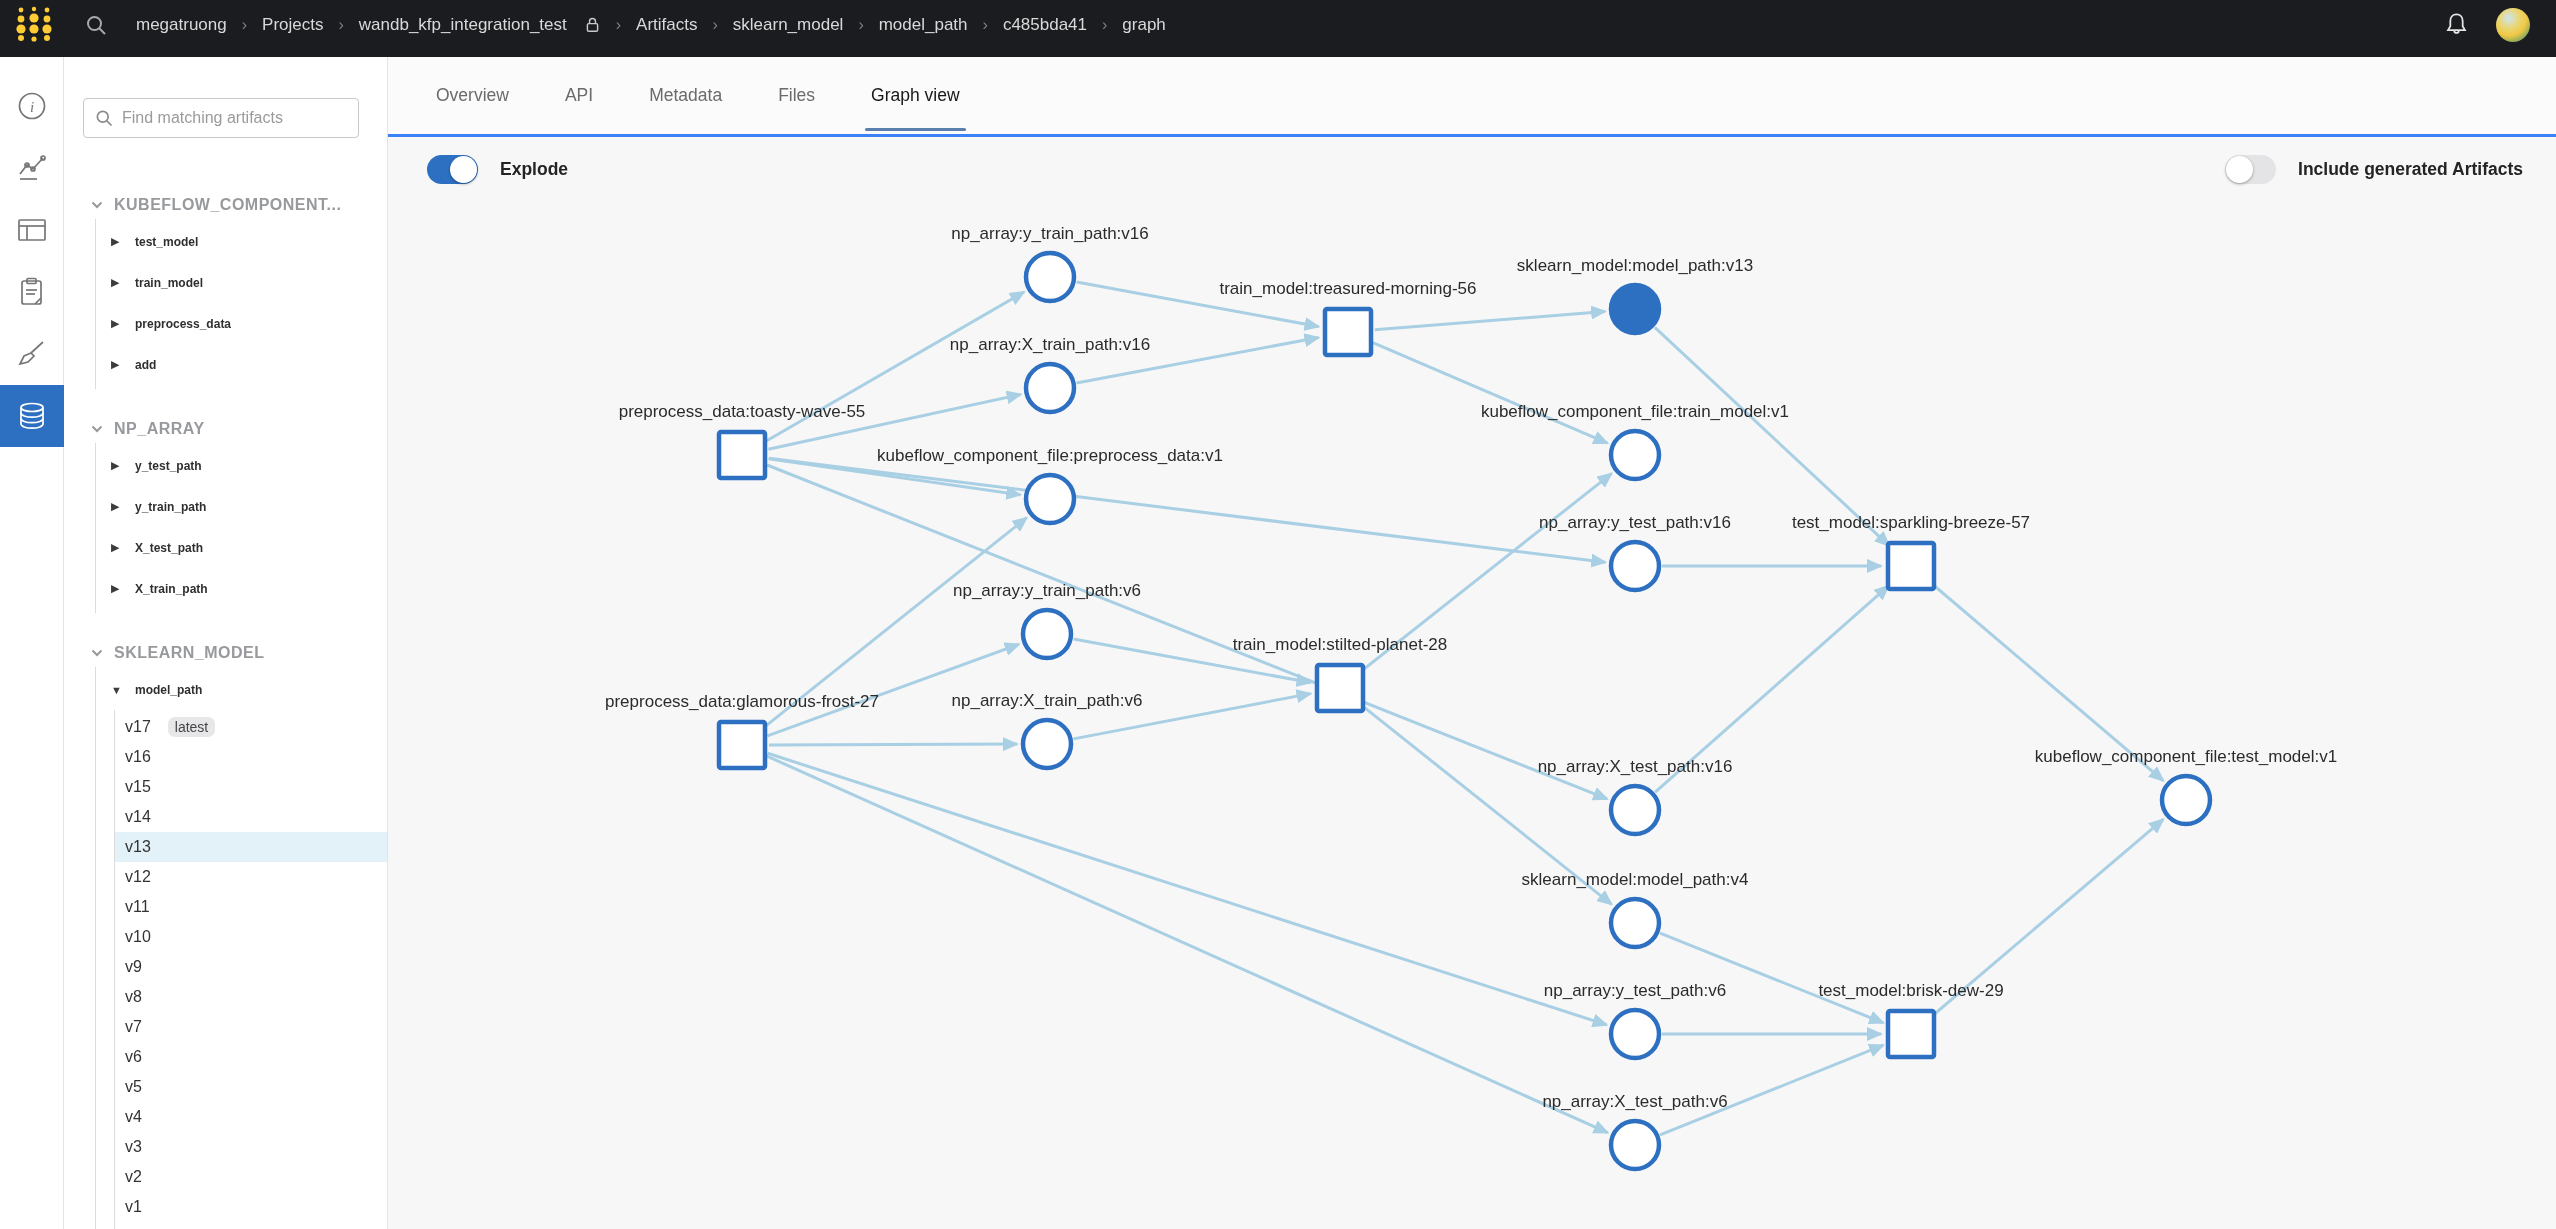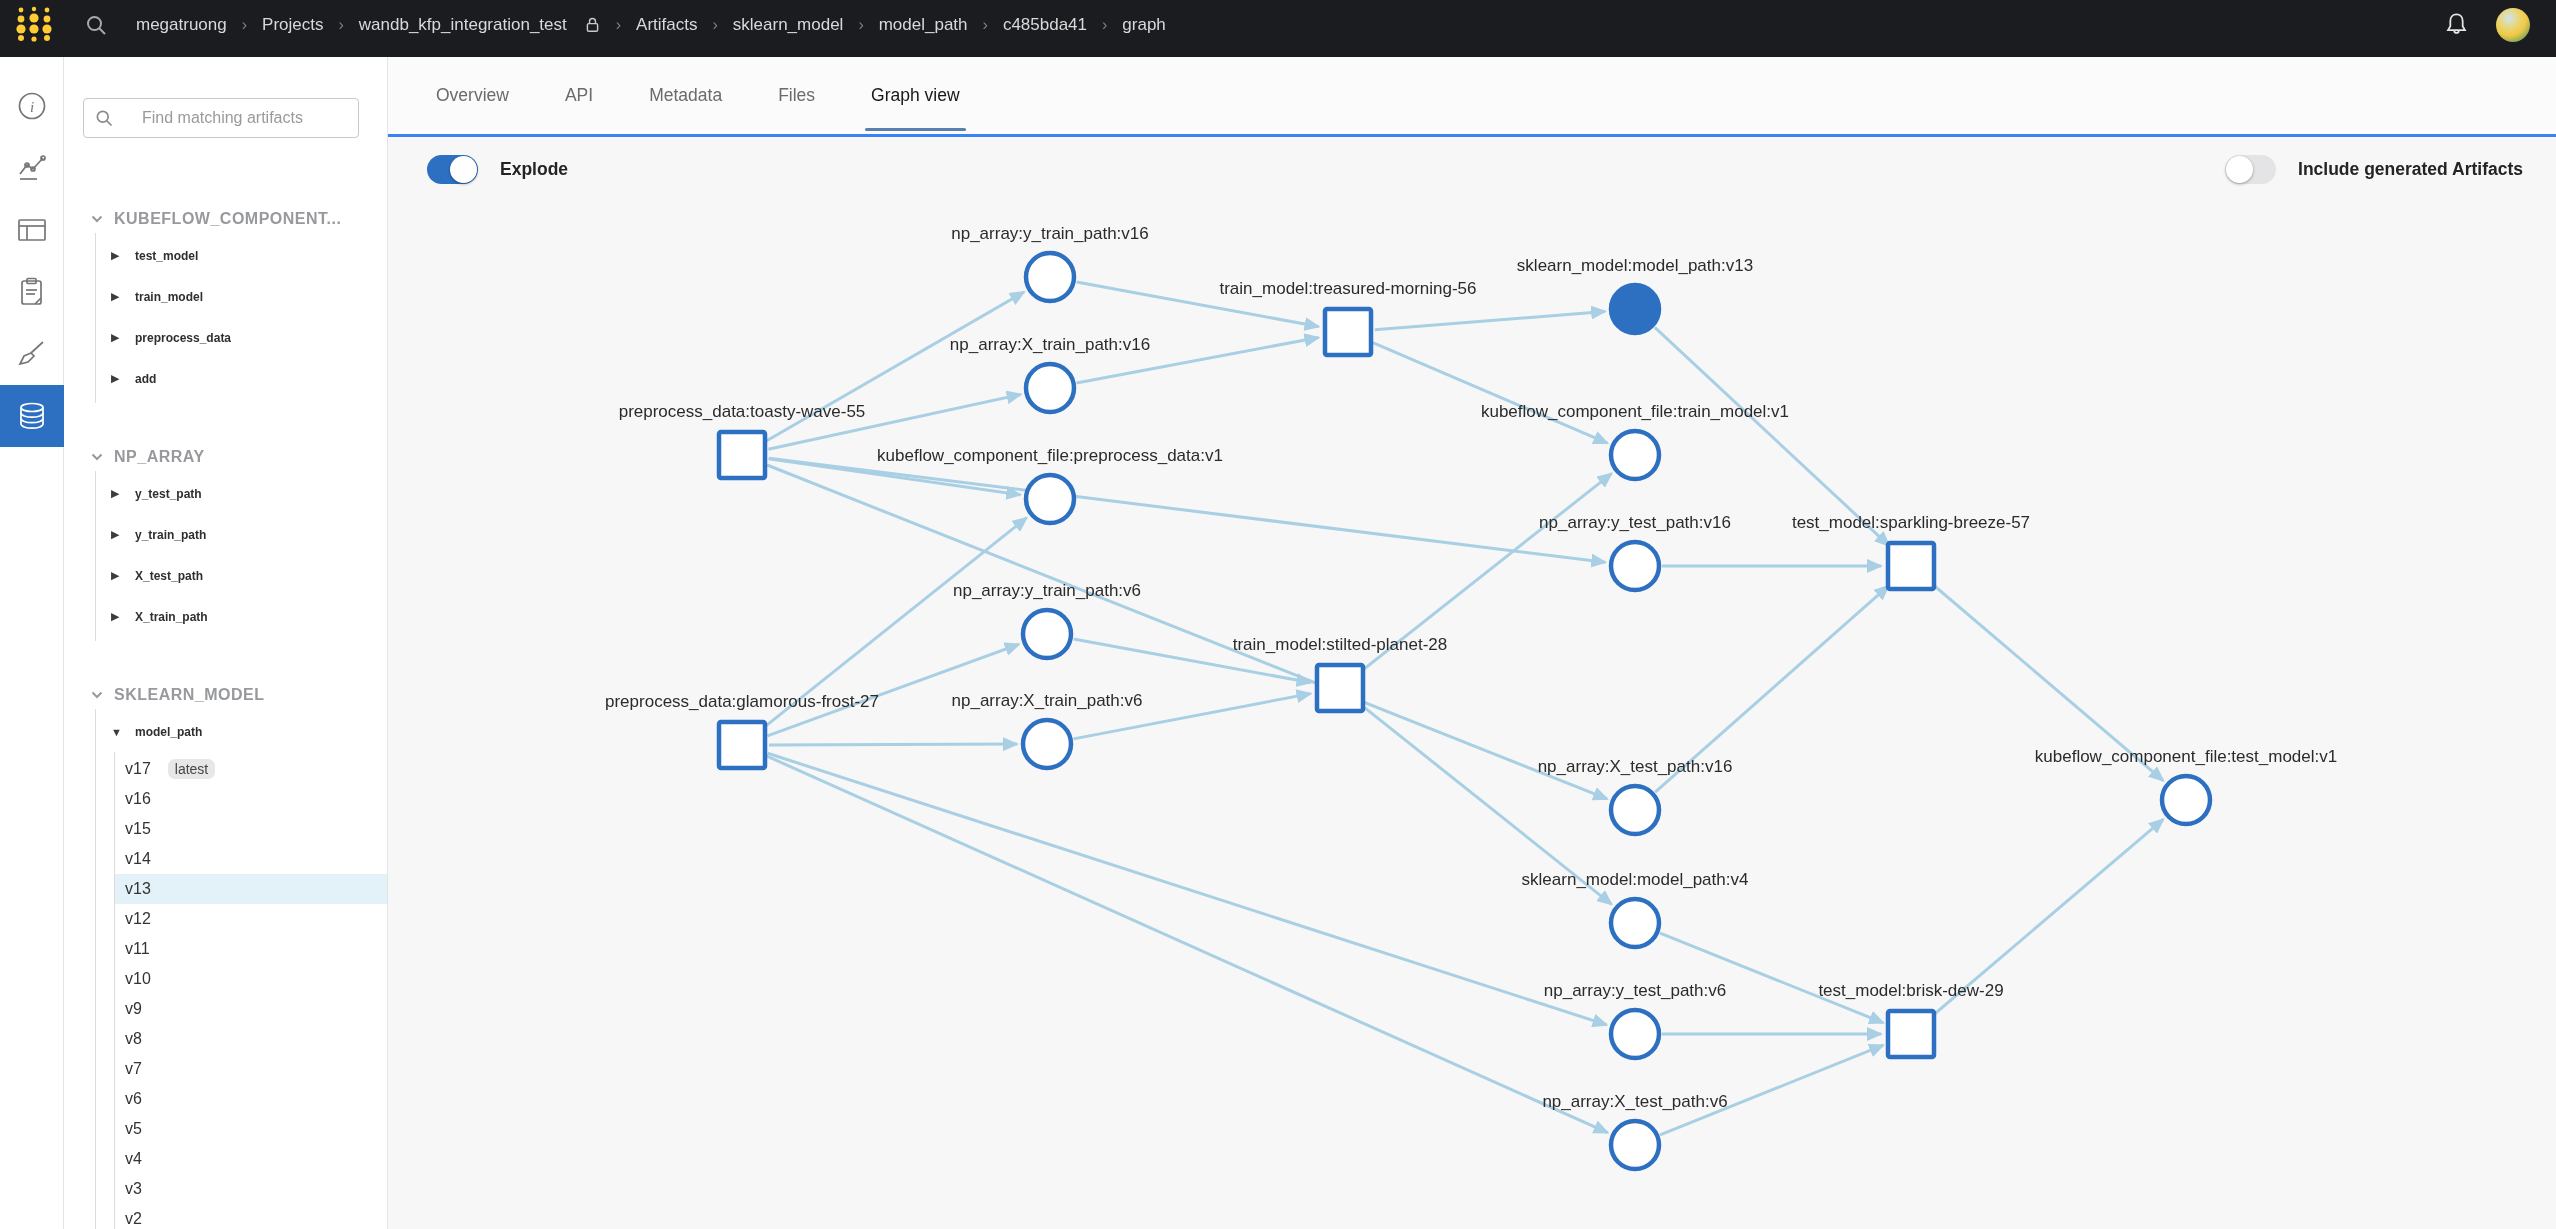--- a/index.html
+++ b/index.html
@@ -28,25 +28,25 @@
   .rail-item svg { width:34px; height:34px; stroke:#767676; fill:none; stroke-width:1.7; }
   .rail-item.active { background:#2d70c2; }
   .rail-item.active svg { stroke:#ffffff; }
 
   
   .sidepanel { position:absolute; left:64px; top:57px; width:324px; height:1172px; background:#fff;
     border-right:1px solid #e4e4e4; overflow:hidden; }
   .searchbox { position:absolute; left:19px; top:41px; width:276px; height:40px; border:1px solid #c9c9c9;
     border-radius:4px; display:flex; align-items:center; padding:0 10px; background:#fff; }
   .searchbox svg { width:20px; height:20px; stroke:#8a8a8a; fill:none; stroke-width:2; flex:0 0 auto; }
-  .searchbox input { border:none; outline:none; font-size:16px; margin-left:28px; width:220px;
+  .searchbox input { border:none; outline:none; font-size:16px; margin-left:8px; width:220px;
     color:#ef4444; font-family:"Liberation Sans", sans-serif; background:transparent; }
   .searchbox input::placeholder { color:#9a9a9a; }
   .tree { position:absolute; left:0; top:108px; width:324px; }
-  .tree-group { margin-top:40px; }
+  .tree-group { margin-top:26px; }
   .group-head { display:flex; align-items:center; gap:10px; padding-left:26px; height:28px; cursor:pointer; }
   .group-head svg { width:14px; height:14px; stroke:#97999d; stroke-width:2; fill:none; }
   .group-label { font-size:16px; font-weight:bold; color:#97999d; letter-spacing:0.5px; }
   .group-children { border-left:1px solid #dcdcdc; margin-left:31px; padding:2px 0 4px 0; }
   .tree-item { display:flex; align-items:center; gap:12px; height:41px; padding-left:15px; cursor:pointer; }
   .caret { font-size:11px; color:#3c3c3c; width:12px; }
   .item-label { font-size:12px; color:#2f2f2f;font-weight:bold; }
   .version-list { border-left:1px solid #dcdcdc; margin-left:18px; padding:2px 0; }
   .version-row { display:flex; align-items:center; height:30px; padding-left:10px; font-size:16px;
     color:#333; cursor:pointer; gap:17px; }

